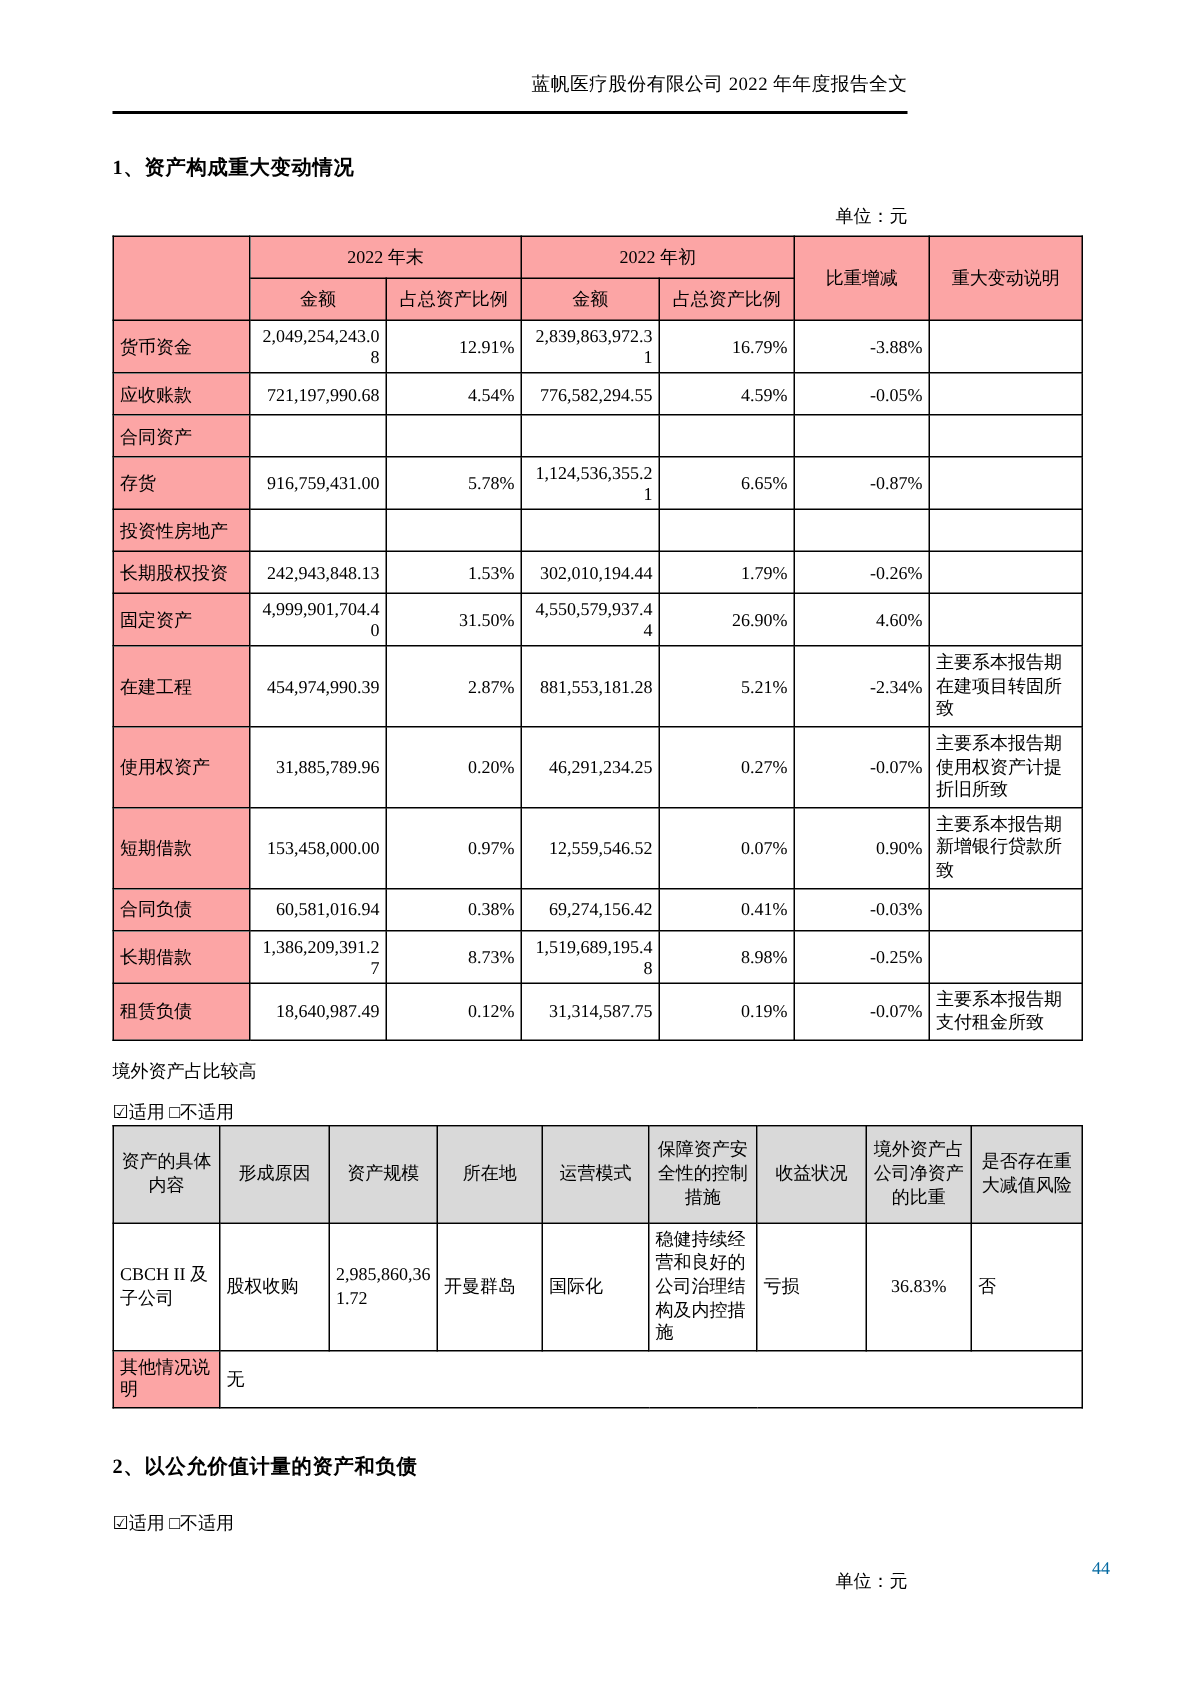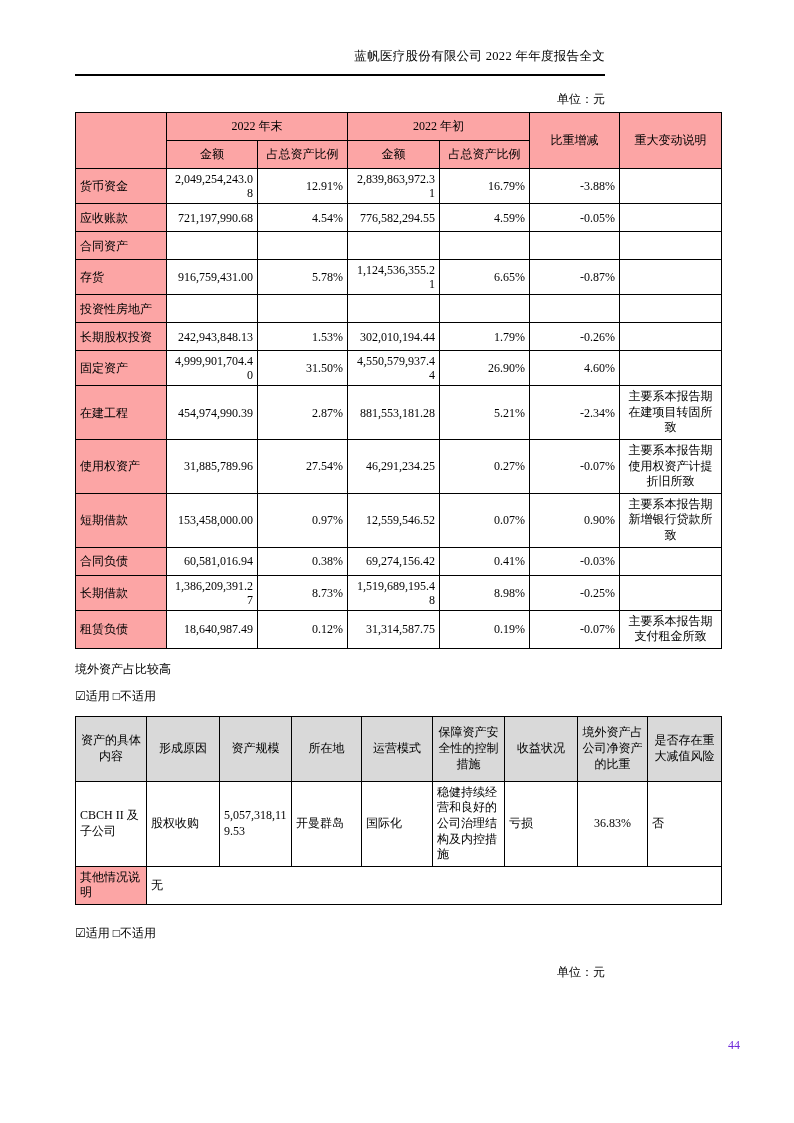--- a/index.html
+++ b/index.html
@@ -22,37 +22,38 @@
   td,th{
     border:1px solid #000;padding:3px 4px;font-size:12px;line-height:1.17;
     vertical-align:middle;font-weight:400;overflow:hidden;
   }
   .g{background:#fca5a5;}
   .t1 td{height:21px;}
   .t1 .hc{text-align:center;}
   .t1 .lbl{text-align:left;}
   .t1 .num{text-align:right;word-break:break-all;margin-top:28px;}
   .t1 .pct{text-align:right;}
-  .t1 .note{text-align:center;line-height:1.3;}
-  .t2{margin-top:11px;}
+  .t1 .note{text-align:left;line-height:1.3;}
+  .t2{margin-top:0;}
   .t2 th{background:#d9d9d9;text-align:center;line-height:1.3;height:58px;}
   .t2 td{text-align:left;line-height:1.3;word-break:break-all;}
   .t2 .ctr td{height:72px;}
   .t2 .pct{text-align:center;word-break:normal;}
   .t2 .olbl{height:30px;}
-  .page-num{position:absolute;right:54px;top:1038px;font-size:12px;color:#6d28d9;}
+  .page-num{position:absolute;right:54px;top:1038px;font-size:12px;color:#0369a1;}
 </style>
 </head>
 <body>
 
 <div class="page">
 
   <div class="doc-header">蓝帆医疗股份有限公司 2022 年年度报告全文</div>
 
 
+  <div class="h2">1、资产构成重大变动情况</div>
 
   <div class="unit-line">单位：元</div>
 
   <table class="t1">
     <colgroup>
       <col style="width:91px">
         <col style="width:91px">
         <col style="width:90px">
       <col style="width:92px">
         <col style="width:90px">
@@ -142,21 +143,21 @@
       <td class="num">454,974,990.39</td>
       <td class="pct">2.87%</td>
       <td class="num">881,553,181.28</td>
       <td class="pct">5.21%</td>
       <td class="pct">-2.34%</td>
       <td class="note">主要系本报告期在建项目转固所致</td>
     </tr>
     <tr>
       <td class="g lbl">使用权资产</td>
       <td class="num">31,885,789.96</td>
-      <td class="pct">27.54%</td>
+      <td class="pct">0.20%</td>
       <td class="num">46,291,234.25</td>
       <td class="pct">0.27%</td>
       <td class="pct">-0.07%</td>
       <td class="note">主要系本报告期使用权资产计提折旧所致</td>
     </tr>
     <tr>
       <td class="g lbl">短期借款</td>
       <td class="num">153,458,000.00</td>
       <td class="pct">0.97%</td>
       <td class="num">12,559,546.52</td>
@@ -217,33 +218,34 @@
       <th>所在地</th>
       <th>运营模式</th>
       <th>保障资产安全性的控制措施</th>
       <th>收益状况</th>
       <th>境外资产占公司净资产的比重</th>
       <th>是否存在重大减值风险</th>
     </tr>
     <tr class="ctr">
       <td>CBCH II 及子公司</td>
       <td>股权收购</td>
-      <td>5,057,318,119.53</td>
+      <td>2,985,860,361.72</td>
       <td>开曼群岛</td>
       <td>国际化</td>
       <td>稳健持续经营和良好的公司治理结构及内控措施</td>
       <td>亏损</td>
       <td class="pct">36.83%</td>
       <td>否</td>
     </tr>
     <tr>
       <td class="g olbl">其他情况说明</td>
       <td colspan="8">无</td>
     </tr>
   </tbody>
     </table>
 
+  <div class="h2" style="margin-top:30px;">2、以公允价值计量的资产和负债</div>
   <div class="apply-line" style="margin-top:20px;">☑适用 □不适用</div>
   <div class="unit-line" style="margin-top:22px;">单位：元</div>
 
 </div>
 
 <div class="page-num">44</div>
 
 </body></html>

